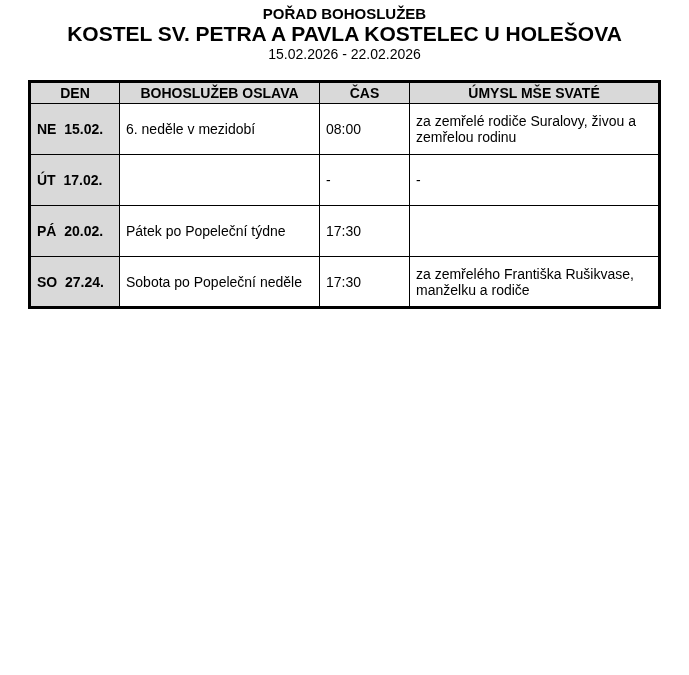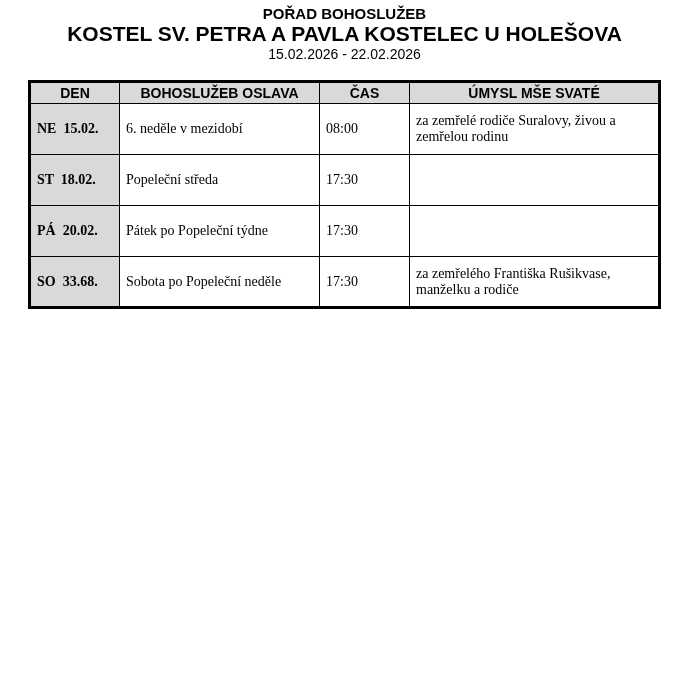--- a/index.html
+++ b/index.html
@@ -55,21 +55,21 @@
     background: var(--gray);
     font-weight: bold;
     height: 22px;
     text-align: center;
     padding: 1px 4px;
   }
   col.c-den { width: 90px; }
   col.c-oslava { width: 200px; }
   col.c-cas { width: 90px; }
   col.c-umysl { width: 250px; }
-  tr.data-row { height: 51px; font-family: Liberation Serif, serif; }
+  tr.data-row { height: 51px; }
   td.cell-den {
     background: var(--gray);
     font-weight: bold;
     text-align: left;
     padding-left: 8px;
     white-space: pre;
   }
   td.cell-oslava,
   td.cell-cas,
   td.cell-umysl {
@@ -101,31 +101,31 @@
     </tr>
   </thead>
   <tbody>
     <tr class="data-row">
       <td class="cell-den">NE  15.02.</td>
       <td class="cell-oslava">6. neděle v mezidobí</td>
       <td class="cell-cas">08:00</td>
       <td class="cell-umysl">za zemřelé rodiče Suralovy, živou a zemřelou rodinu</td>
     </tr>
     <tr class="data-row">
-      <td class="cell-den">ST  18.02.</td>
-      <td class="cell-oslava">Popeleční středa</td>
-      <td class="cell-cas">17:30</td>
-      <td class="cell-umysl"></td>
+      <td class="cell-den">ÚT  17.02.</td>
+      <td class="cell-oslava"></td>
+      <td class="cell-cas">-</td>
+      <td class="cell-umysl">-</td>
     </tr>
     <tr class="data-row">
       <td class="cell-den">PÁ  20.02.</td>
       <td class="cell-oslava">Pátek po Popeleční týdne</td>
       <td class="cell-cas">17:30</td>
       <td class="cell-umysl"></td>
     </tr>
     <tr class="data-row">
-      <td class="cell-den">SO  33.68.</td>
+      <td class="cell-den">SO  27.24.</td>
       <td class="cell-oslava">Sobota po Popeleční neděle</td>
       <td class="cell-cas">17:30</td>
       <td class="cell-umysl">za zemřelého Františka Rušikvase, manželku a rodiče</td>
     </tr>
   </tbody>
 </table>
 
 </body></html>

